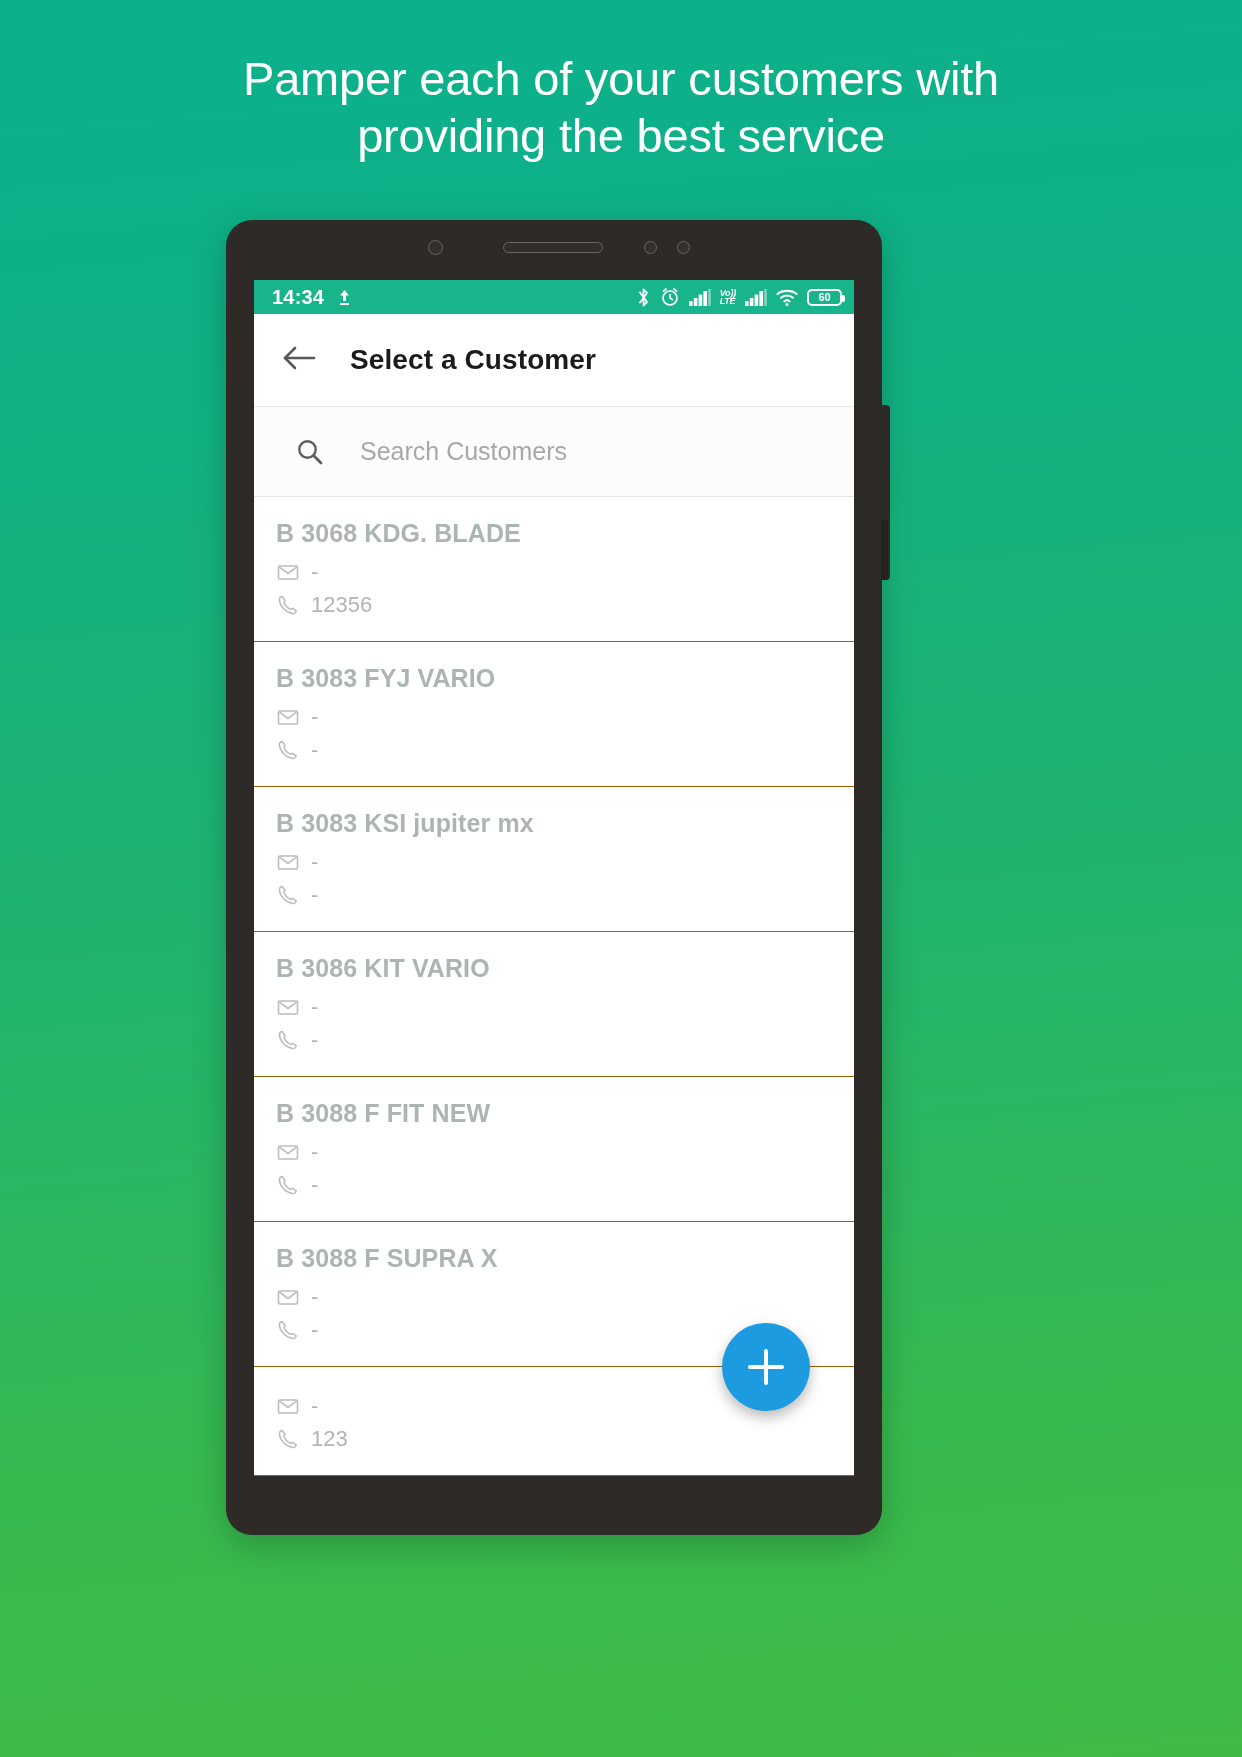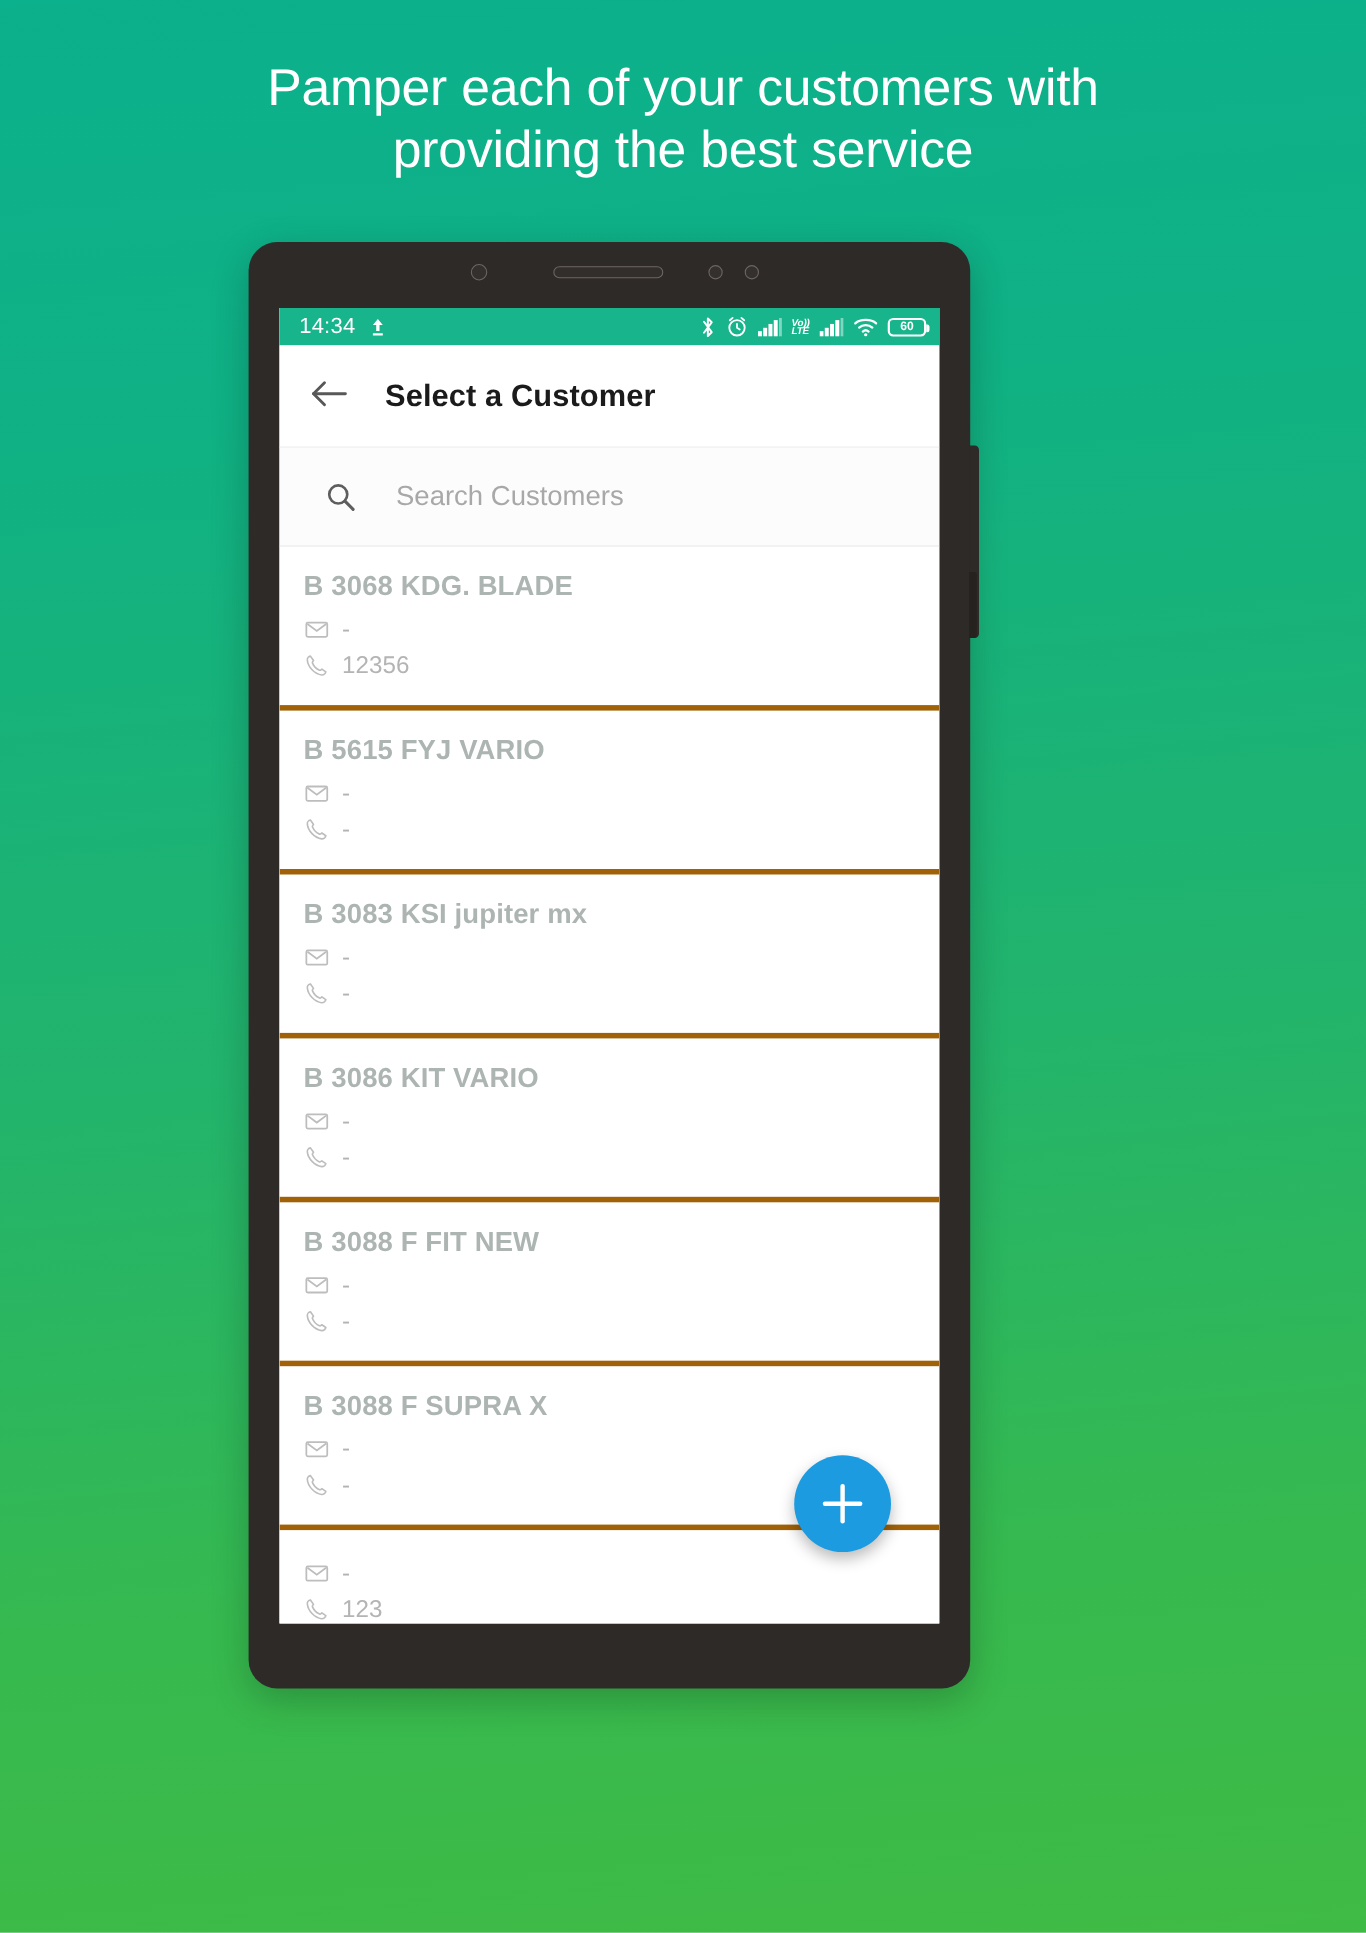--- a/index.html
+++ b/index.html
@@ -85,21 +85,21 @@
   .statusbar {
     height:34px;
     background:#18b48c;
     display:flex;
     align-items:center;
     padding:0 12px 0 18px;
     color:#ffffff;
   }
   .sb-time {
     font-size:20px;
-    font-weight:400;
+    font-weight:700;
     letter-spacing:0.2px;
     line-height:1;
   }
   .sb-upload { margin-left:12px; display:flex; align-items:center; }
   .sb-right {
     margin-left:auto;
     display:flex;
     align-items:center;
     gap:9px;
   }
@@ -170,21 +170,21 @@
   .search-input::placeholder { color:#a8a8a8; }
 
   
   .list {
     background:#ffffff;
     height:979px;
     overflow:hidden;
   }
   .row {
     padding:22px 0 20px 22px;
-    border-bottom:5px solid #a16207;
+    border-bottom:1px solid #a16207;
     cursor:pointer;
   }
   .row-name {
     font-size:25px;
     font-weight:700;
     color:#adb5b2;
     letter-spacing:0.1px;
     margin-bottom:7px;
   }
   .row-line {
@@ -333,21 +333,21 @@
           <div class="row-line">
             <span class="ic">
               <svg width="24" height="24" viewBox="0 0 24 24" fill="none">
                 <path d="M6.2 3.5 C4.6 3.8 3.2 5.4 3.4 7.2 C4 13.4 9.9 19.6 16.4 20.6 C18.2 20.8 19.9 19.4 20.2 17.8 L16.6 15.3 C15.8 15.9 15.2 16.6 14.5 16.3 C12 15.2 9.1 12.3 8 9.6 C7.7 8.9 8.4 8.3 9 7.5 Z" stroke="#bdbdbd" stroke-width="1.5" stroke-linejoin="round" fill="none"></path>
               </svg>
             </span>
             <span class="val">12356</span>
           </div>
         </div>
         <div class="row">
-          <div class="row-name">B 5615 FYJ VARIO</div>
+          <div class="row-name">B 3083 FYJ VARIO</div>
           <div class="row-line">
             <span class="ic">
               <svg width="24" height="24" viewBox="0 0 24 24" fill="none">
                 <rect x="2.5" y="6" width="19" height="13" rx="1.4" stroke="#bdbdbd" stroke-width="1.6"></rect>
                 <path d="M3.5 7.2 L12 13.5 L20.5 7.2" stroke="#bdbdbd" stroke-width="1.6" fill="none"></path>
               </svg>
             </span>
             <span class="val">-</span>
           </div>
           <div class="row-line">

